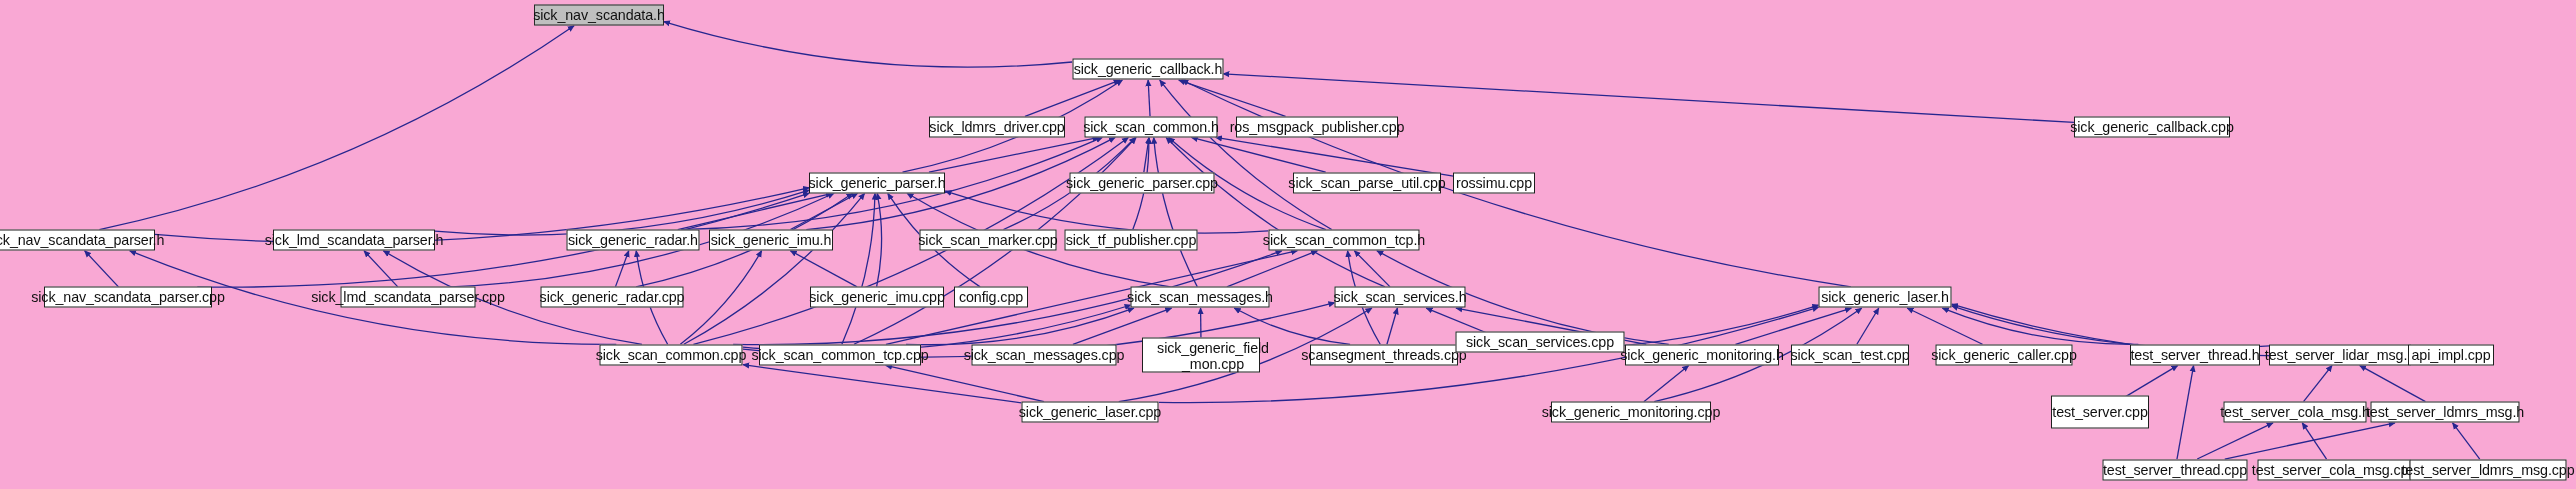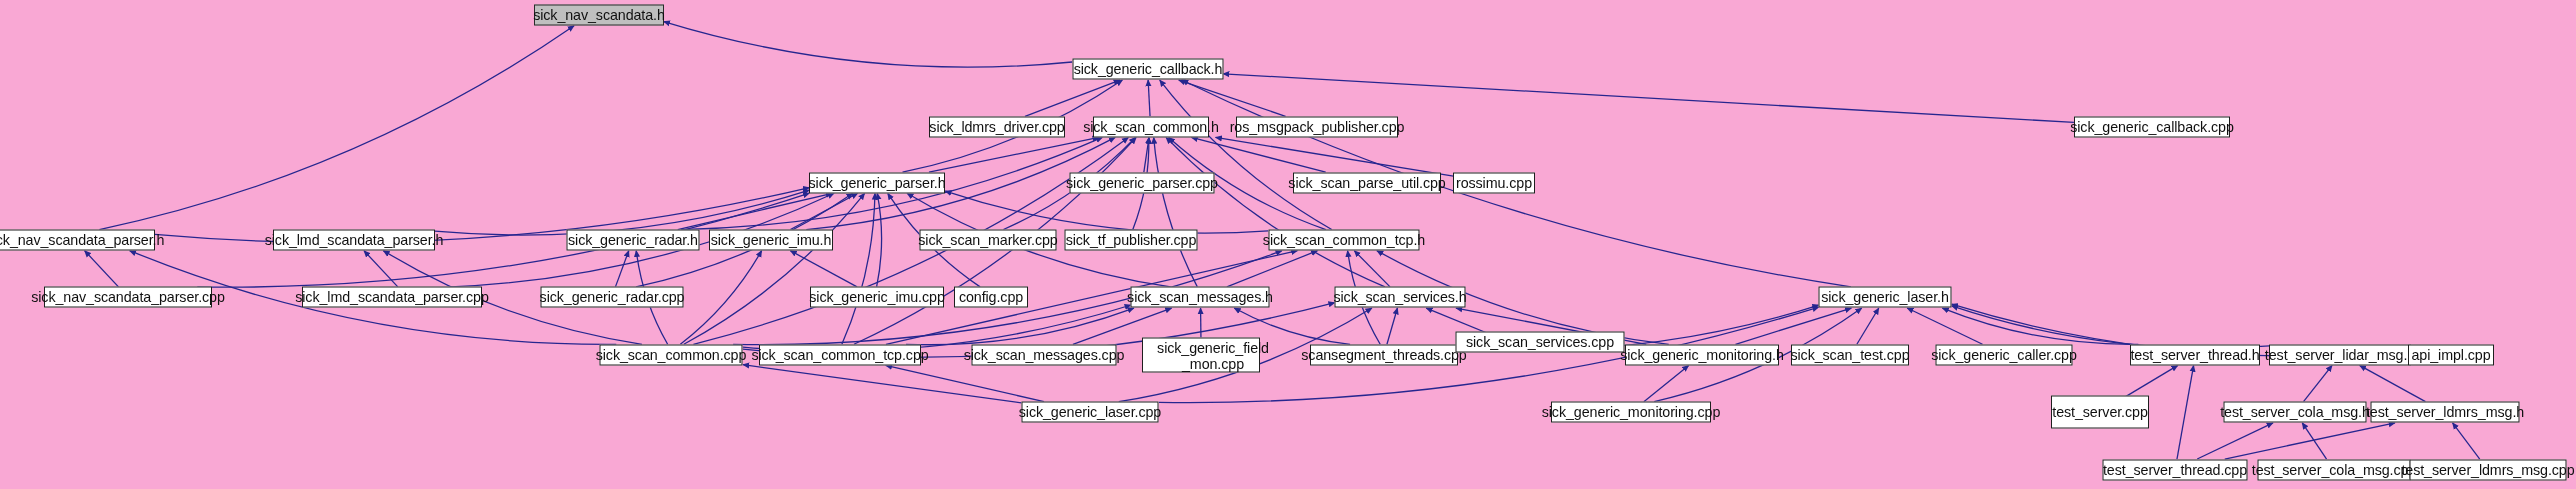--- a/index.html
+++ b/index.html
@@ -148,21 +148,21 @@
   <div id="node-layer">
       <div class="node root" style="left: 599px; top: 15px; width: 130px; height: 21px;">
         <span class="node-label">sick_nav_scandata.h</span>
       </div>
       <div class="node" style="left: 1148px; top: 69px; width: 151px; height: 21px;">
         <span class="node-label">sick_generic_callback.h</span>
       </div>
       <div class="node" style="left: 997px; top: 127px; width: 136px; height: 21px;">
         <span class="node-label">sick_ldmrs_driver.cpp</span>
       </div>
-      <div class="node" style="left: 1151px; top: 127px; width: 116px; height: 21px;">
+      <div class="node" style="left: 1151px; top: 127px; width: 133px; height: 21px;">
         <span class="node-label">sick_scan_common.h</span>
       </div>
       <div class="node" style="left: 1317px; top: 127px; width: 162px; height: 21px;">
         <span class="node-label">ros_msgpack_publisher.cpp</span>
       </div>
       <div class="node" style="left: 2152px; top: 127px; width: 156px; height: 21px;">
         <span class="node-label">sick_generic_callback.cpp</span>
       </div>
       <div class="node" style="left: 877px; top: 183px; width: 136px; height: 21px;">
         <span class="node-label">sick_generic_parser.h</span>
@@ -193,21 +193,21 @@
       </div>
       <div class="node" style="left: 1131px; top: 240px; width: 133px; height: 21px;">
         <span class="node-label">sick_tf_publisher.cpp</span>
       </div>
       <div class="node" style="left: 1344px; top: 240px; width: 151px; height: 21px;">
         <span class="node-label">sick_scan_common_tcp.h</span>
       </div>
       <div class="node" style="left: 128px; top: 297px; width: 168px; height: 21px;">
         <span class="node-label">sick_nav_scandata_parser.cpp</span>
       </div>
-      <div class="node" style="left: 392px; top: 297px; width: 180px; height: 21px;">
+      <div class="node" style="left: 408px; top: 297px; width: 135px; height: 21px;">
         <span class="node-label">sick_lmd_scandata_parser.cpp</span>
       </div>
       <div class="node" style="left: 612px; top: 297px; width: 143px; height: 21px;">
         <span class="node-label">sick_generic_radar.cpp</span>
       </div>
       <div class="node" style="left: 877px; top: 297px; width: 134px; height: 21px;">
         <span class="node-label">sick_generic_imu.cpp</span>
       </div>
       <div class="node" style="left: 991px; top: 297px; width: 74px; height: 21px;">
         <span class="node-label">config.cpp</span>

